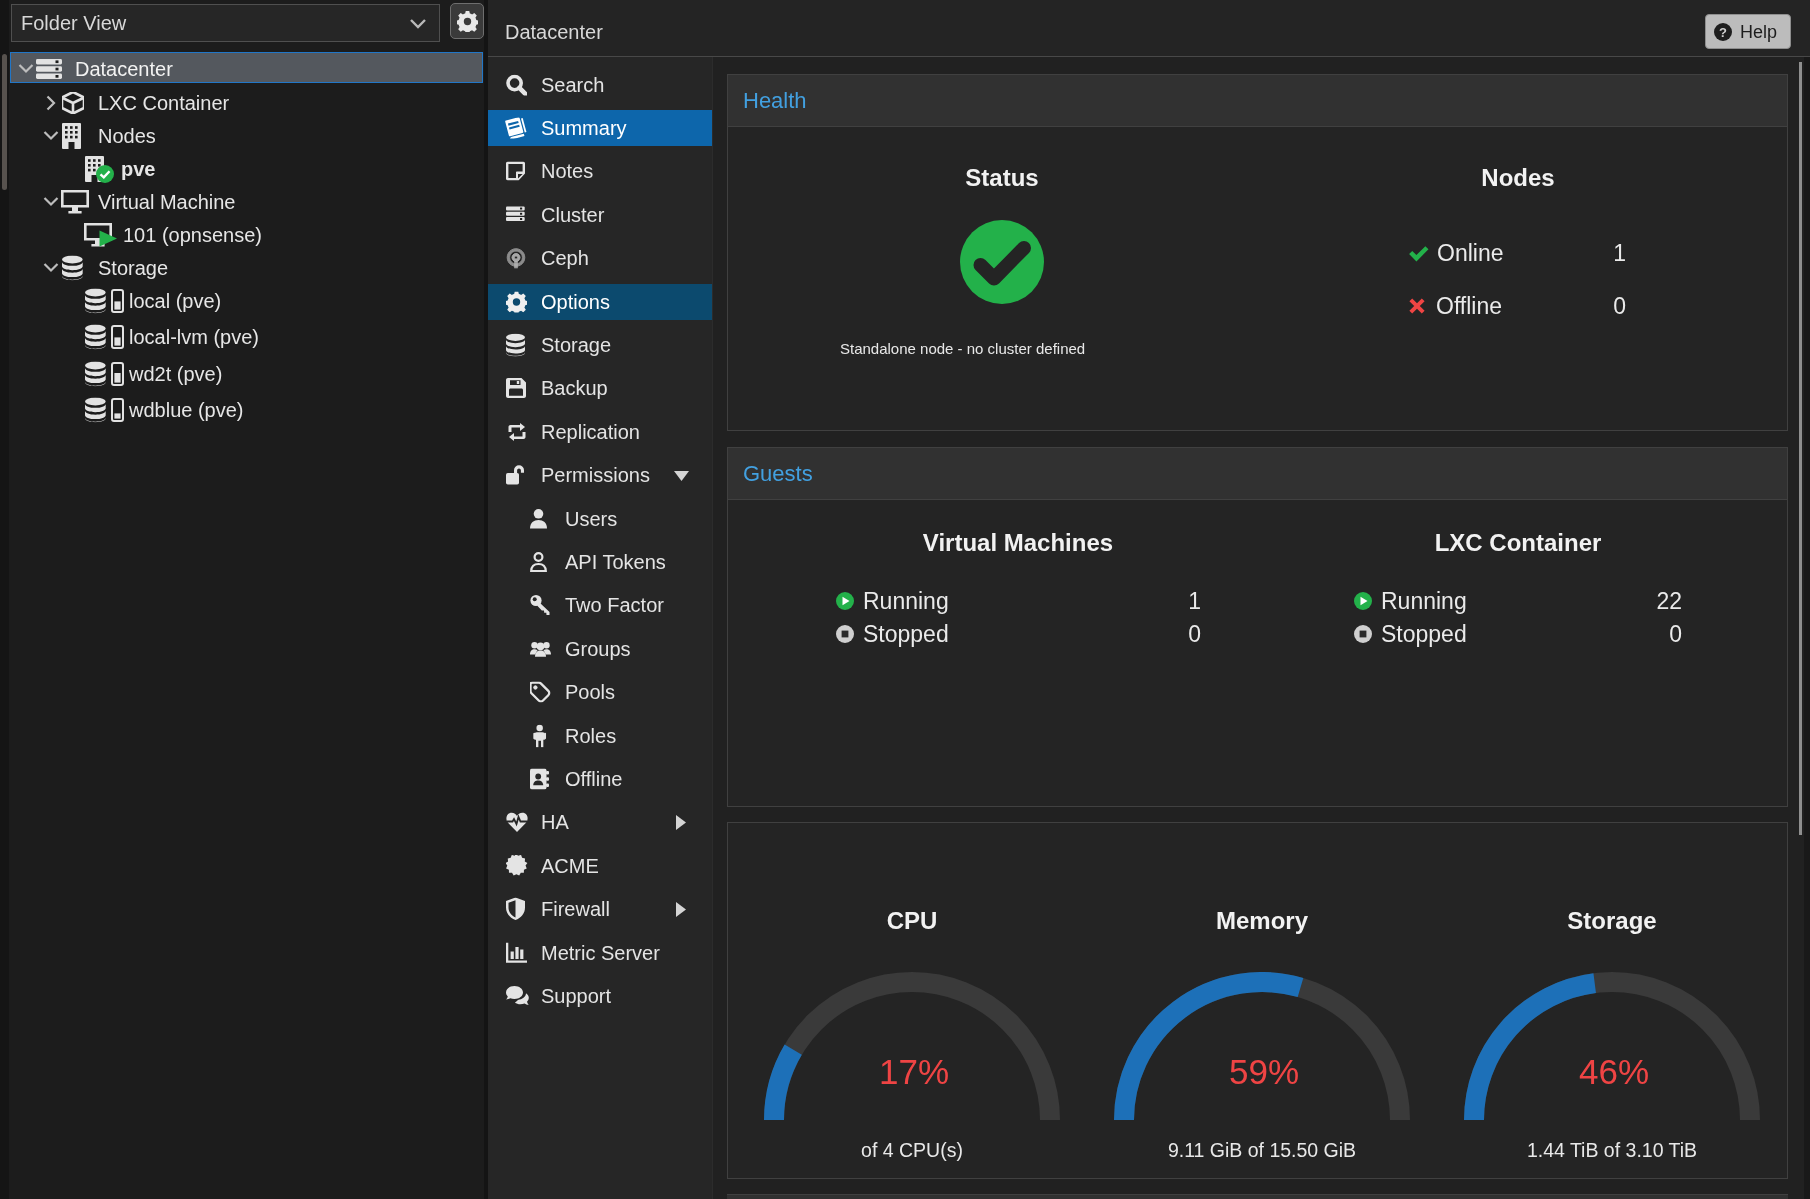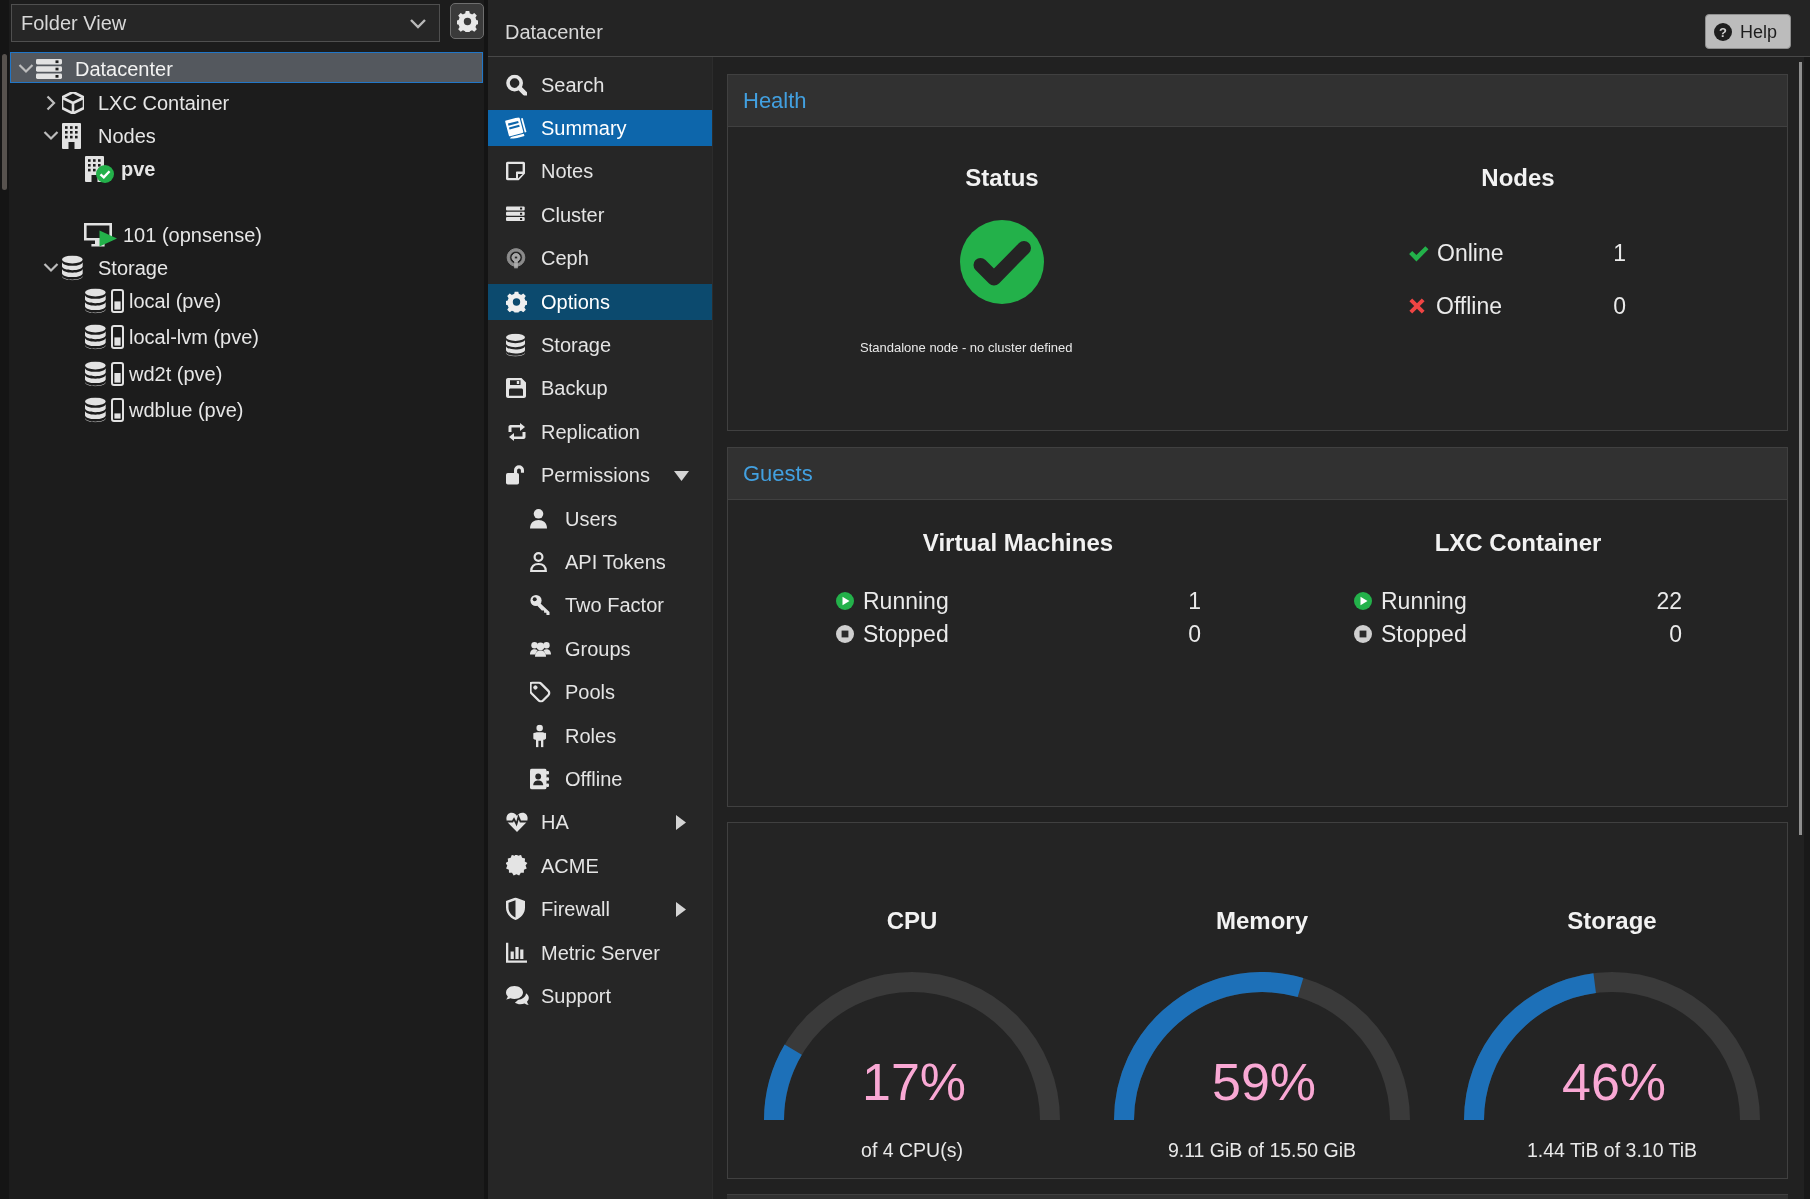--- a/index.html
+++ b/index.html
@@ -53,21 +53,21 @@
   .phead { position:absolute; left:0; top:0; width:100%; height:52px; background:#313131;
     border-bottom:1px solid #404040; }
   .phead .t { position:absolute; left:15px; top:13px; font-size:22px; color:#42a0e0; }
   .bold24 { position:absolute; font-size:24px; font-weight:bold; color:#f2f2f2;
     transform:translateX(-50%); white-space:nowrap; }
   .lab23 { position:absolute; font-size:23px; color:#eaeaea; white-space:nowrap; }
   .val23 { position:absolute; font-size:23px; color:#eaeaea; white-space:nowrap;
     transform:translateX(-100%); }
   .cap19 { position:absolute; font-size:19.5px; color:#e8e8e8; white-space:nowrap;
     transform:translateX(-50%); }
-  .pct { position:absolute; font-size:52px; color:#f9a8d4; white-space:nowrap;
+  .pct { position:absolute; font-size:35px; color:#ef4444; white-space:nowrap;
     transform:translateX(-50%); }
   #rscroll-thumb { left:1799px; top:62px; width:3px; height:773px; background:#8f8f8f; }
 </style>
 </head>
 <body>
 <div id="page">
   <svg width="0" height="0" style="position:absolute">
     <defs>
 
       <g id="i-server">
@@ -299,20 +299,29 @@
     <svg class="ticon" style="left:85px" width="19" height="26">
         <use href="#i-building" fill="#e2e2e2"></use>
       </svg>
     <svg class="abs" style="left:96px;top:12px" width="18" height="18" viewBox="0 0 18 18">
         <circle cx="9" cy="9" r="9" fill="#23b14a"></circle>
         <path d="M4.5 9.3 L7.8 12.4 L13.5 6.2" fill="none" stroke="#fff" stroke-width="2.4"></path>
       </svg>
     <span class="lab" style="left:121px">pve</span>
   </div>
 
+  <div class="trow" style="top:185.5px;">
+    <svg class="caret" style="left:43px" width="16" height="10" viewBox="0 0 16 10">
+        <path d="M1.5 1 L8 7.5 L14.5 1" fill="none" stroke="#bdbdbd" stroke-width="2.2"></path>
+      </svg>
+    <svg class="ticon" style="left:61px" width="28" height="24" viewBox="0 0 28 24">
+        <use href="#i-desktop" fill="#e2e2e2"></use>
+      </svg>
+    <span class="lab" style="left:98px">Virtual Machine</span>
+  </div>
 
   <div class="trow" style="top:218px;">
     <svg class="ticon" style="left:84px" width="28" height="24" viewBox="0 0 28 24">
         <use href="#i-desktop" fill="#e2e2e2"></use>
       </svg>
     <svg class="abs" style="left:99px;top:12px" width="19" height="17" viewBox="0 0 19 17">
         <path d="M0.5 0.5 L18 8.5 L0.5 16.5 Z" fill="#23b14a"></path>
       </svg>
     <span class="lab" style="left:123px">101 (opnsense)</span>
   </div>
@@ -526,21 +535,21 @@
   <div class="panel abs" style="left:727px;top:74px;height:357px">
     <div class="phead">
         <span class="t">Health</span>
       </div>
     <span class="bold24" style="left:274px;top:89px">Status</span>
     <span class="bold24" style="left:790px;top:89px">Nodes</span>
     <svg class="abs" style="left:232px;top:145px" width="84" height="84" viewBox="0 0 84 84">
       <circle cx="42" cy="42" r="42" fill="#23b14a"></circle>
       <path d="M20.5 45 L34 58.5 L64 28" fill="none" stroke="#242424" stroke-width="14" stroke-linecap="round" stroke-linejoin="round"></path>
     </svg>
-    <span class="abs txt" style="left:132px;top:265px;font-size:13px;color:#e8e8e8">Standalone node - no cluster defined</span>
+    <span class="abs txt" style="left:112px;top:265px;font-size:15px;color:#e8e8e8">Standalone node - no cluster defined</span>
     <svg class="abs" style="left:679px;top:169px" width="22" height="18" viewBox="0 0 21 17">
         <use href="#i-check" fill="#23b14a"></use>
       </svg>
     <span class="lab23" style="left:709px;top:165px">Online</span>
     <span class="val23" style="left:898px;top:165px">1</span>
     <svg class="abs" style="left:681px;top:223px" width="16" height="16" viewBox="0 0 16 16">
         <use href="#i-cross" fill="#ef4544"></use>
       </svg>
     <span class="lab23" style="left:708px;top:218px">Offline</span>
     <span class="val23" style="left:898px;top:218px">0</span>

